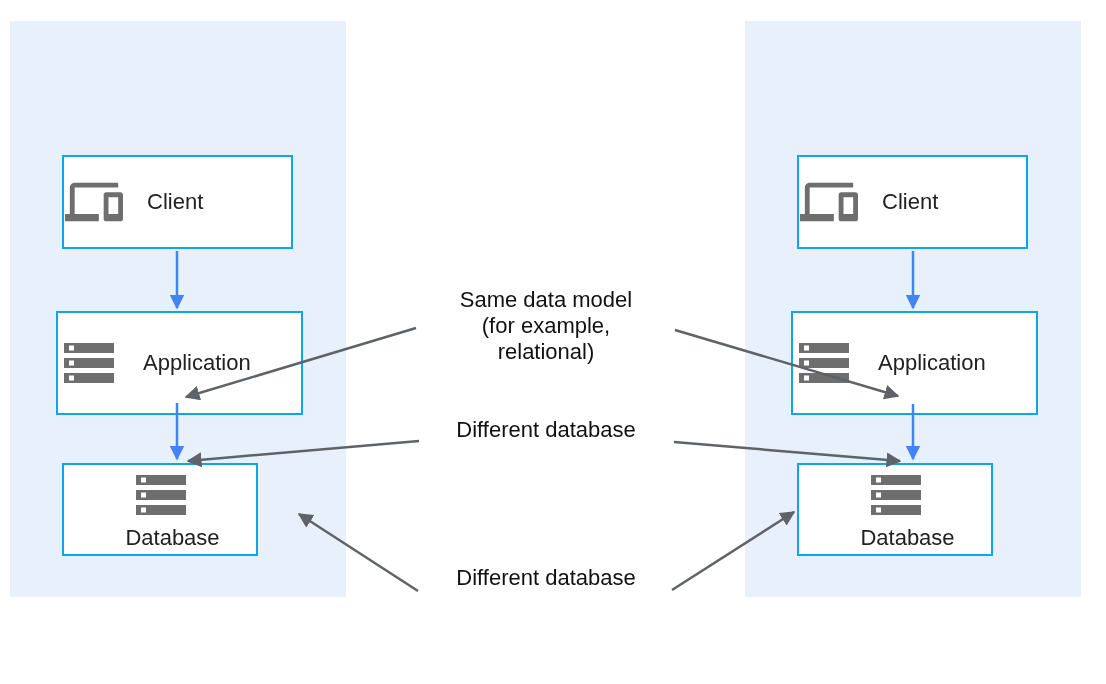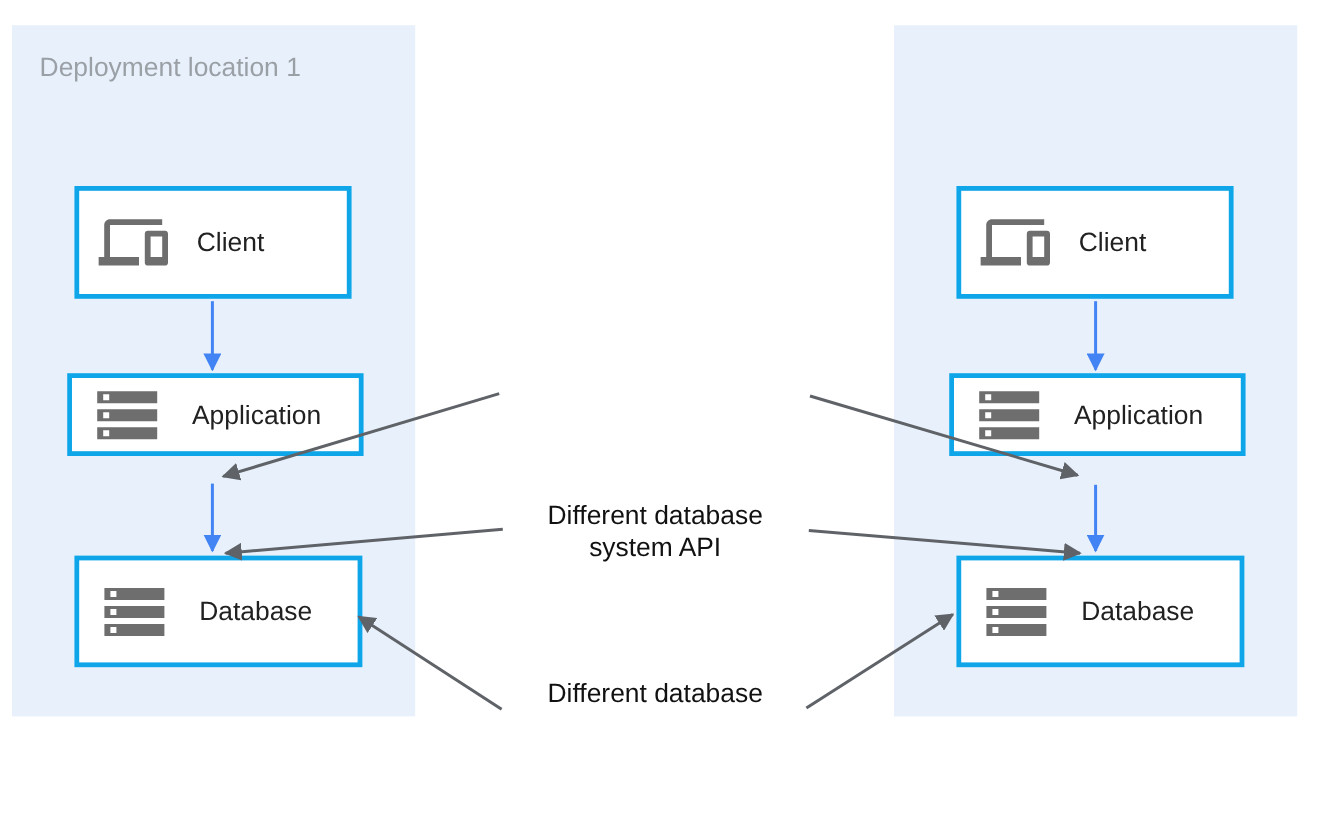--- a/index.html
+++ b/index.html
@@ -24,29 +24,29 @@
     position: absolute;
     left: 23px;
     top: 22px;
     font-size: 22px;
     color: #9aa0a6;
     white-space: nowrap;
   }
   .node {
     position: absolute;
     background: #ffffff;
-    border: 4px solid #0ea5e9;
+    border: 2px solid #0ea5e9;
     box-sizing: border-box;
     display: flex;
     align-items: center;
-    padding-left: 16px;
+    padding-left: 1px;
   }
   .node-client   { left: 52px; top: 134px; width: 231px; height: 94px; }
-  .node-app      { left: 46px; top: 290px; width: 247px; height: 69px; }
-  .node-db       { left: 52px; top: 442px; width: 240px; height: 93px; }
+  .node-app      { left: 46px; top: 290px; width: 247px; height: 104px; }
+  .node-db       { left: 52px; top: 442px; width: 196px; height: 93px; flex-direction: column; }
   .node-label {
     font-size: 22px;
     color: #212121;
     margin-left: 24px;
     white-space: nowrap;
   }
   .icon { flex: 0 0 auto; display: block; }
   .icon path { fill: #6e6e6e; }
   .overlay {
     position: absolute;
@@ -70,21 +70,20 @@
   #annotation-2 { top: 417px; }
   #annotation-3 { top: 565px; }
   .annotation span { display: block; }
 </style>
 </head>
 <body>
 
 <div class="canvas">
 
   <div class="panel" id="panel-1">
-    <div class="panel-title">Deployment location 1</div>
 
     <div class="node node-client">
       <svg class="icon" width="58" height="58" viewBox="0 0 24 24" aria-hidden="true">
         <path d="M4 6h18V4H4c-1.1 0-2 .9-2 2v11H0v3h14v-3H4V6zm19 2h-6c-.55 0-1 .45-1 1v10c0 .55.45 1 1 1h6c.55 0 1-.45 1-1V9c0-.55-.45-1-1-1zm-1 9h-4v-7h4v7z"></path>
       </svg>
       <div class="node-label">Client</div>
     </div>
 
     <div class="node node-app">
       <svg class="icon" width="60" height="60" viewBox="0 0 24 24" aria-hidden="true">
@@ -118,23 +117,27 @@
     </div>
 
     <div class="node node-db">
       <svg class="icon" width="60" height="60" viewBox="0 0 24 24" aria-hidden="true">
         <path d="M2 20h20v-4H2v4zm2-3h2v2H4v-2zM2 4v4h20V4H2zm4 3H4V5h2v2zm-4 7h20v-4H2v4zm2-3h2v2H4v-2z"></path>
       </svg>
       <div class="node-label">Database</div>
     </div>
   </div>
 
+  <div class="annotation" id="annotation-1">
+    <span>Same data model</span>
+    <span>(for example,</span>
+    <span>relational)</span>
+  </div>
   <div class="annotation" id="annotation-2">
     <span>Different database</span>
-    <span>system API</span>
   </div>
   <div class="annotation" id="annotation-3">
     <span>Different database</span>
   </div>
 
   <svg class="overlay" width="1106" height="684" viewBox="0 0 1106 684" aria-hidden="true">
     <defs>
       <marker id="head-blue" viewBox="0 0 10 10" refX="9" refY="5" markerWidth="6" markerHeight="6" orient="auto-start-reverse">
         <path class="head-blue" d="M0,0 L10,5 L0,10 z"></path>
       </marker>

